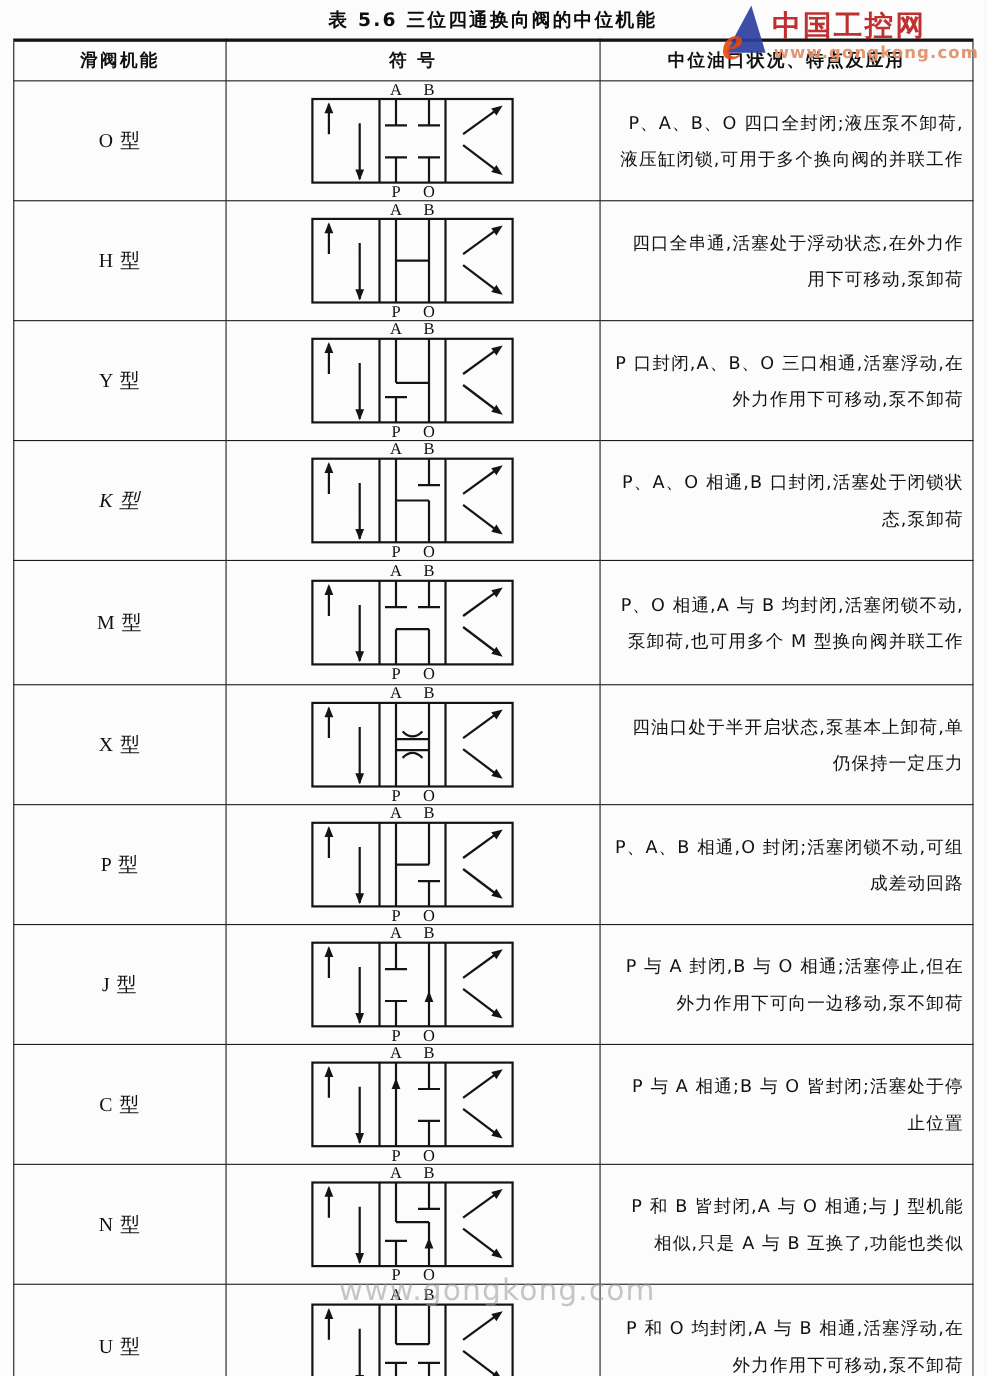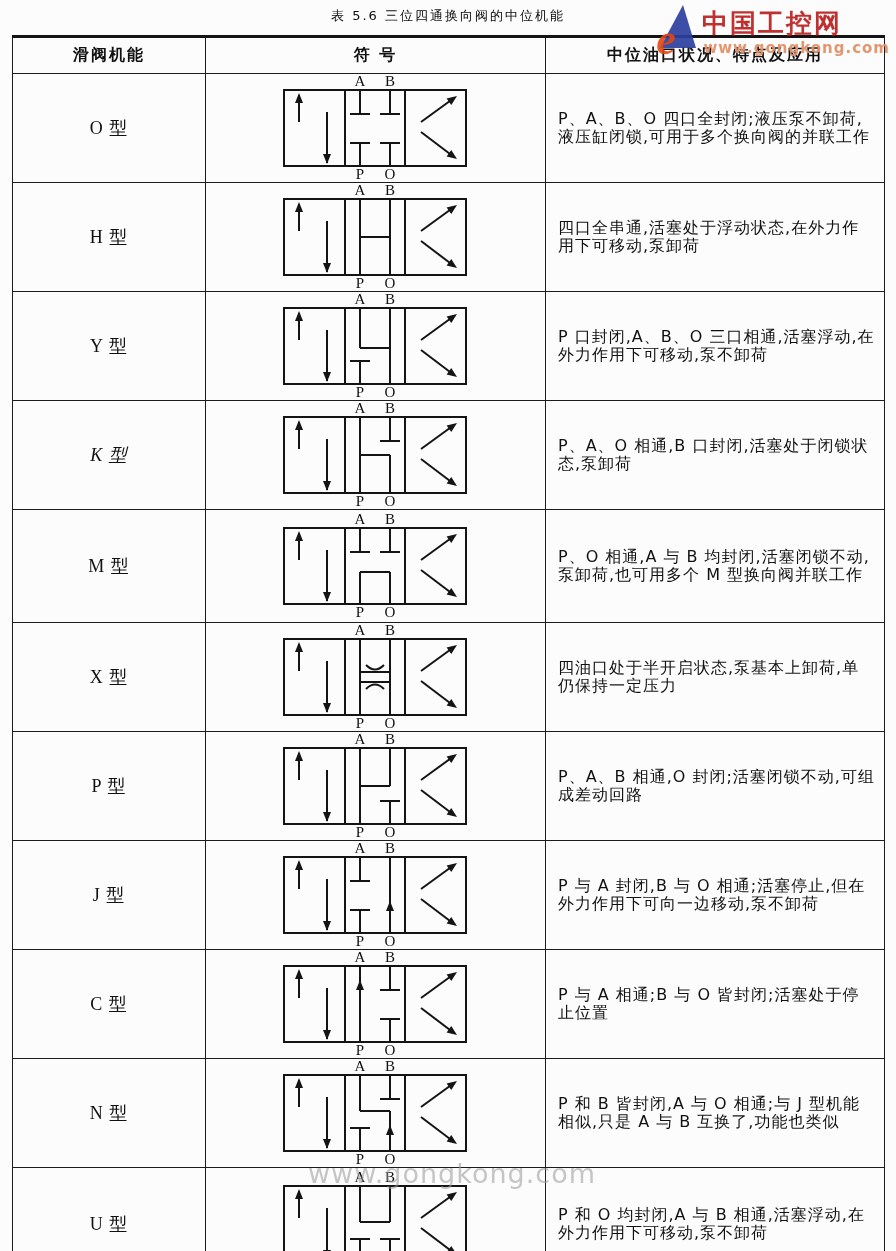--- a/index.html
+++ b/index.html
@@ -2,41 +2,41 @@
 <html><head>
 <meta charset="utf-8">
 <style>
   * { margin:0; padding:0; box-sizing:border-box; }
   body { background:#e8e8e8; font-family:"DejaVu Sans","Liberation Sans",sans-serif; }
   .page {
     position:relative; width:896px; height:1251px; margin:0 auto;
     background:#fcfcfc; color:#111; overflow:hidden;
   }
   .title {
-    padding-top:7px; text-align:center; font-size:13px; font-weight:normal;
+    padding-top:7px; text-align:center; font-size:17px; font-weight:bold;
     letter-spacing:2px; color:#0d0d0d;
   }
   table.valve-table {
     position:absolute; left:12px; top:35px; width:872px;
     border-collapse:collapse; table-layout:fixed;
     border-top:3px solid #141414; border-bottom:4px solid #141414;
   }
   .valve-table th, .valve-table td {
     border:1px solid #1c1c1c; vertical-align:middle;
   }
   .valve-table th { height:37px; font-size:16px; font-weight:bold; letter-spacing:2px;margin-left:16px; }
   col.c1 { width:193px; } col.c2 { width:340px; } col.c3 { width:339px; }
   td.type-cell {
     text-align:center; font-size:18px;
     font-family:"Liberation Serif","DejaVu Serif",serif; letter-spacing:1px;
   }
   td.type-cell.italic-type { font-style:italic;text-align:center; }
   td.sym-cell { text-align:center; }
   td.sym-cell svg { display:inline-block; vertical-align:middle; }
-  td.desc-cell { padding:6px 8px 6px 12px; font-size:16px; line-height:18px; letter-spacing:1px; }
+  td.desc-cell { padding:6px 8px 6px 12px; font-size:16px; line-height:33px; letter-spacing:1px;text-align:right; }
   svg text {
     font-family:"Liberation Serif","DejaVu Serif",serif; font-size:15px;
     text-anchor:middle; fill:#111;
   }
   
   .wm-top { position:absolute; top:2px; right:4px; width:242px; height:58px; z-index:5; pointer-events:none; }
   .wm-logo { position:absolute; left:0; top:0; }
   .wm-cn {
     position:absolute; left:52px; top:4px; font-size:26px; font-weight:bold;
     color:#b91c1c; opacity:.9; letter-spacing:2px; white-space:nowrap;

